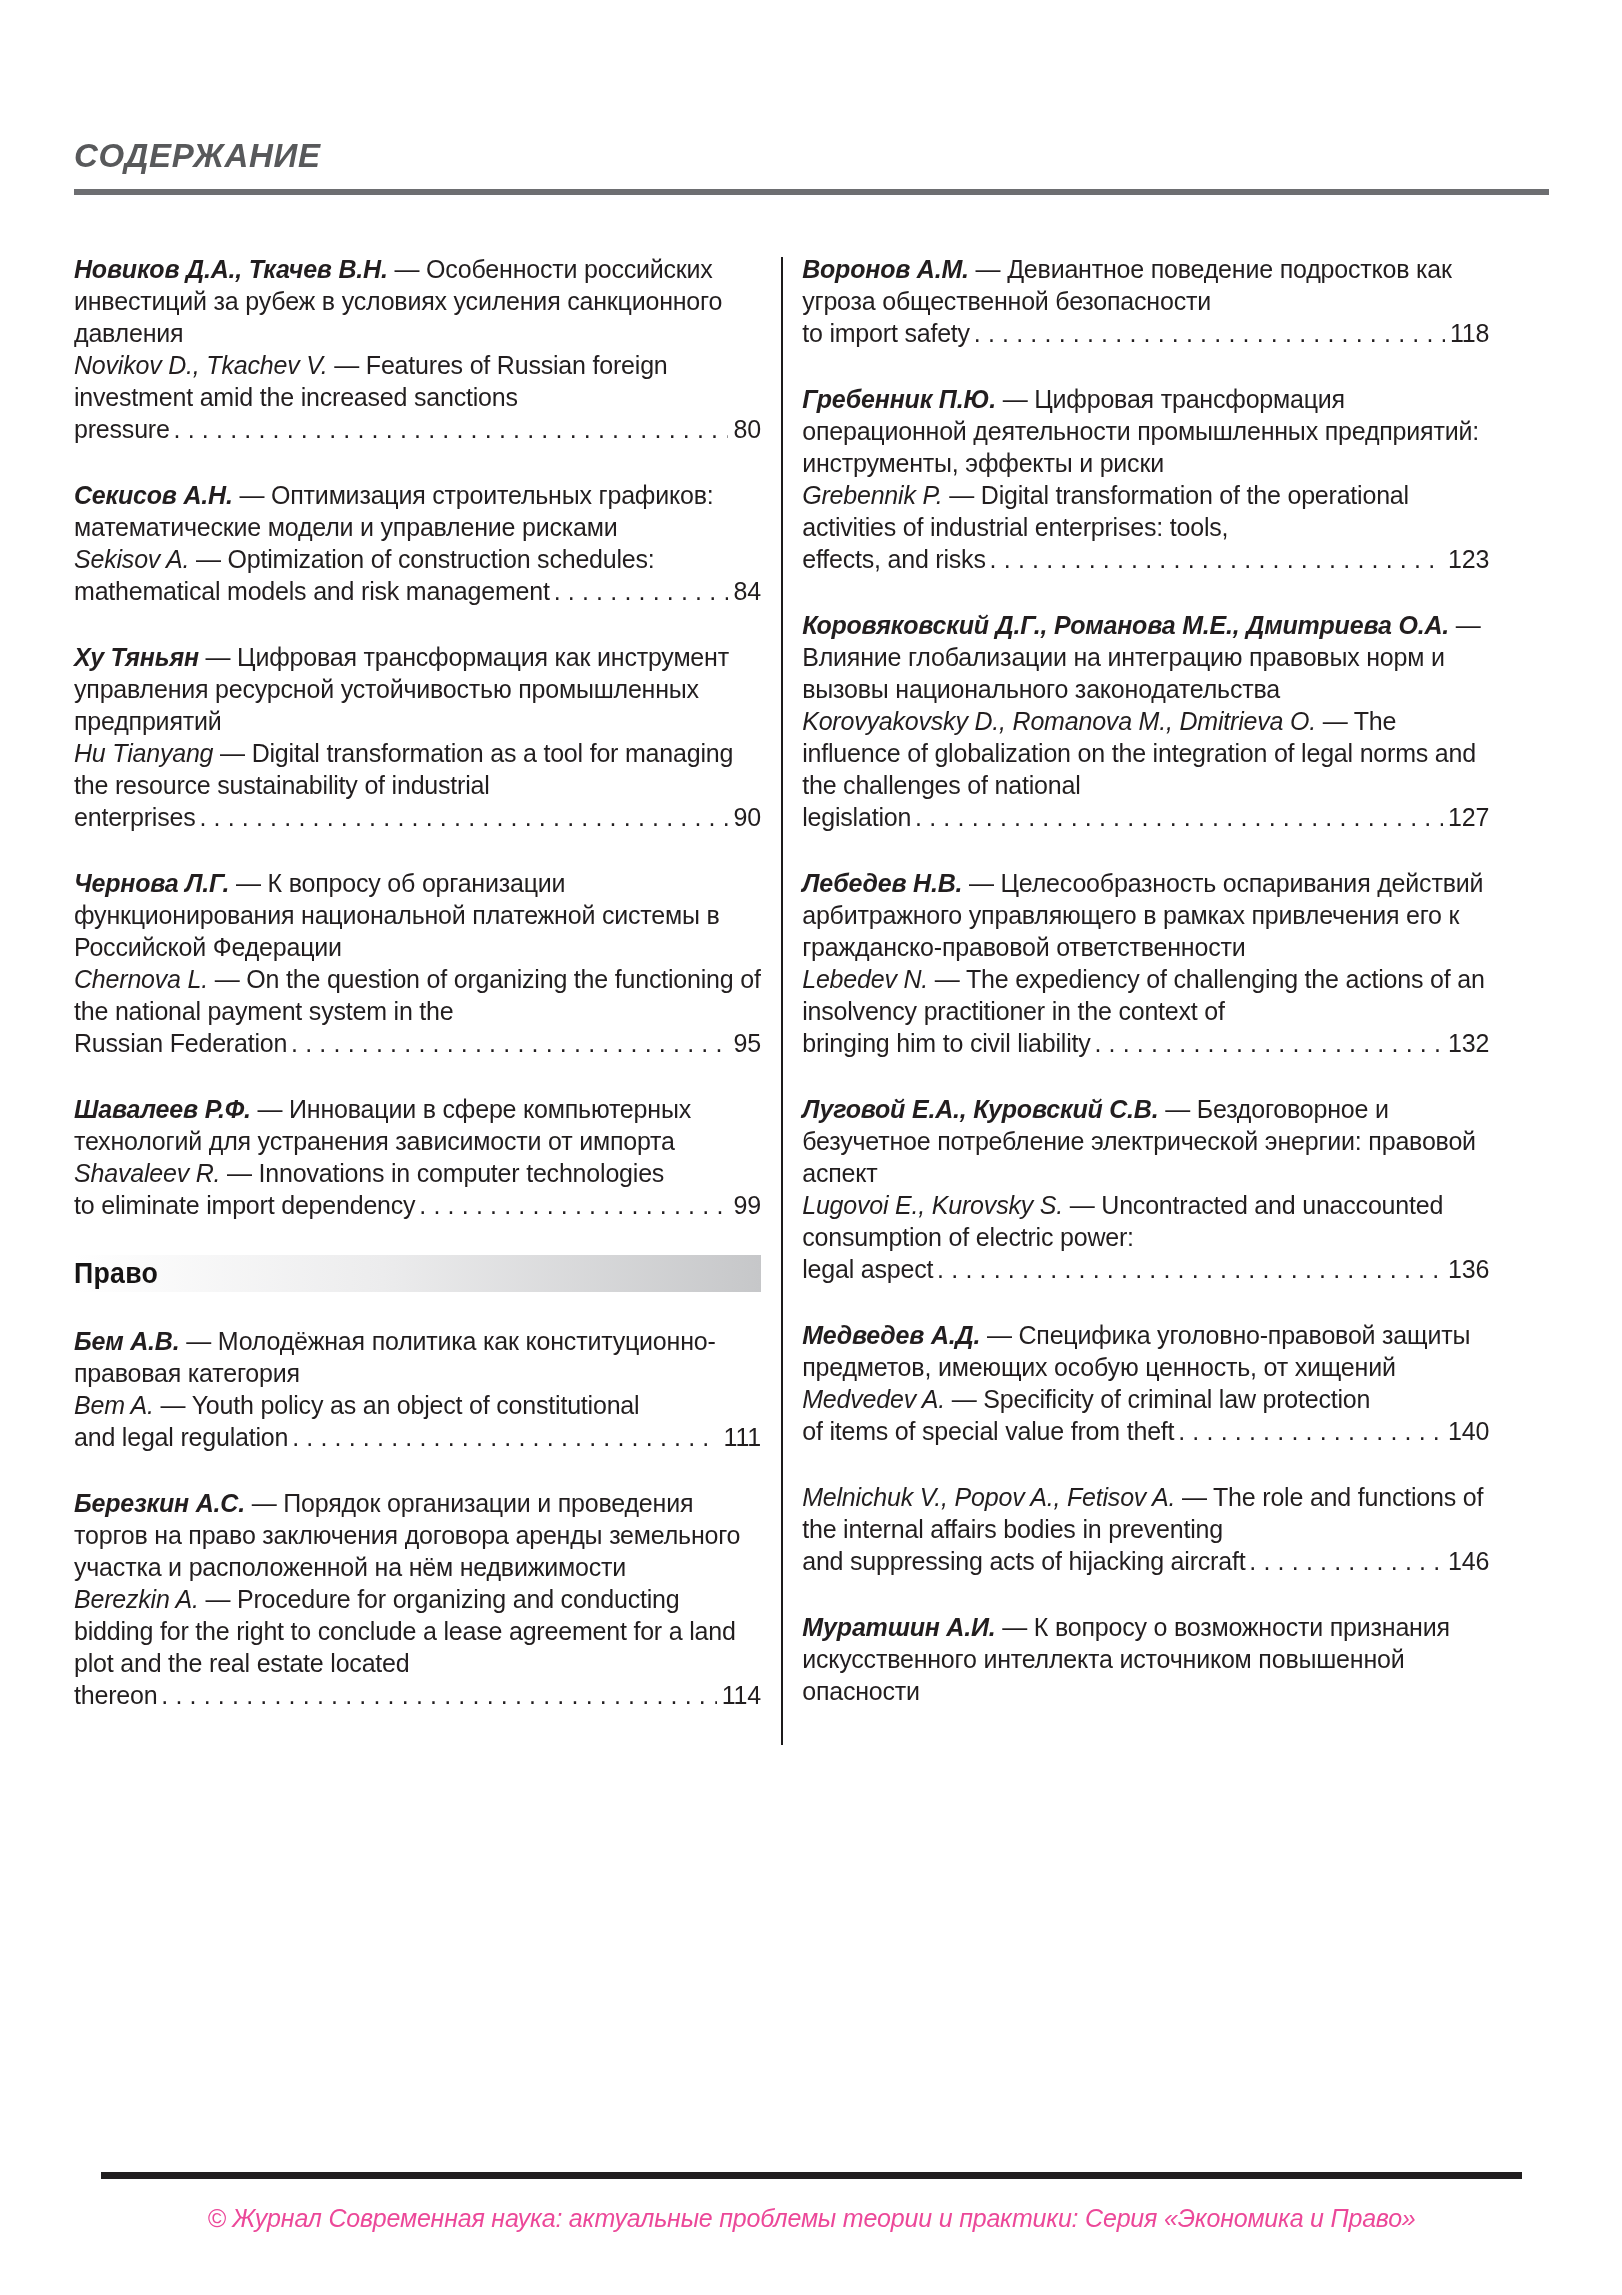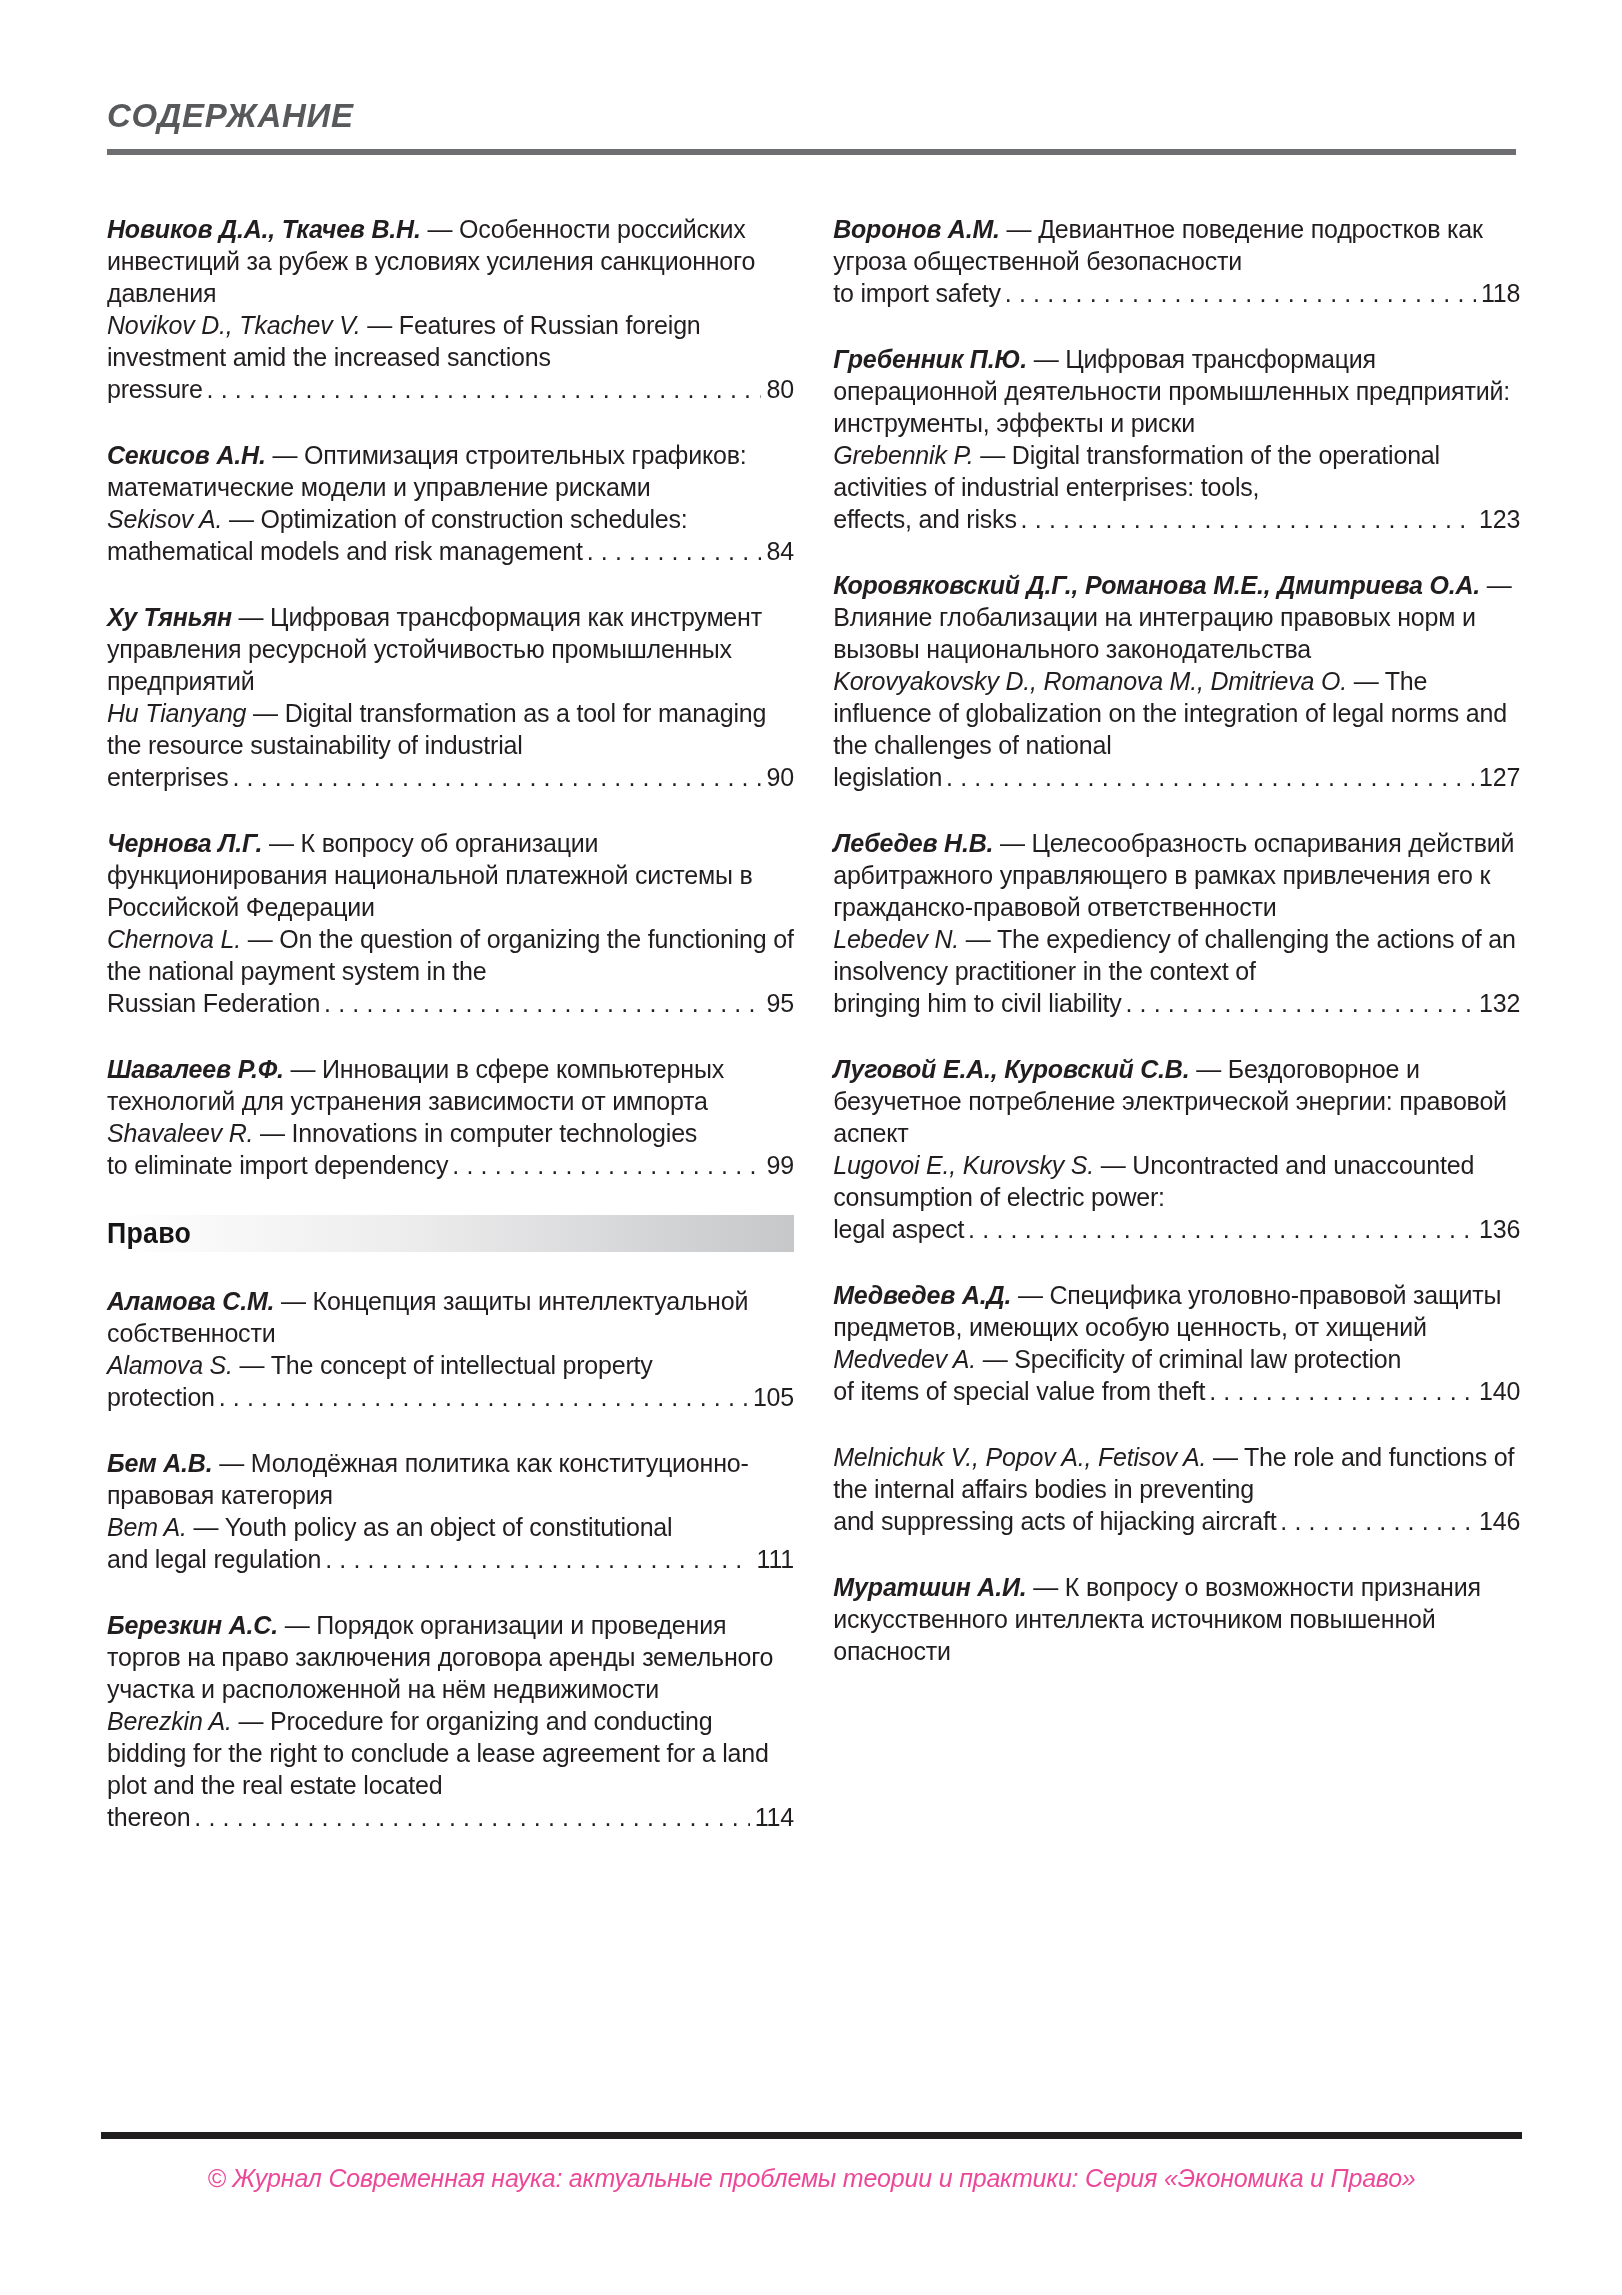--- a/index.html
+++ b/index.html
@@ -4,21 +4,21 @@
 <style>
   * { margin: 0; padding: 0; box-sizing: border-box; }
   html, body { background: #ffffff; }
   body {
     width: 1623px; height: 2295px;
     font-family: "Liberation Sans", sans-serif;
     color: #221e1f;
     position: relative;
     overflow: hidden;
   }
-  .page-root { position: absolute; inset: 0; padding: 0 107px; }
+  .page-root { position: absolute; inset: 0; padding: 0 74px; margin-top: 40px; }
 
   
   .page-header { margin-top: 97px; }
   .page-title {
     font-size: 33px; font-weight: bold; font-style: italic;
     color: #58595b; letter-spacing: 0.7px;
   }
   .header-rule { height: 5.9px; background: #6d6e71; margin-top: 14.4px; }
 
   
@@ -120,29 +120,20 @@
           <div class="en-last">
             <span class="en-tail">to eliminate import dependency</span>
             <span class="leader"></span>
             <span class="pagenum">99</span>
           </div>
         </div>
         <div class="section-band">
           <span class="section-label">Право</span>
         </div>
         <div class="entry">
-          <p class="ru-line"><span class="au-ru">Аламова С.М.</span> <span class="ru-title">— Концепция защиты интеллектуальной собственности</span></p>
-          <p class="en-line"><span class="au-en">Alamova S.</span> <span class="en-title">— The concept of intellectual property</span></p>
-          <div class="en-last">
-            <span class="en-tail">protection</span>
-            <span class="leader"></span>
-            <span class="pagenum">105</span>
-          </div>
-        </div>
-        <div class="entry">
           <p class="ru-line"><span class="au-ru">Бем А.В.</span> <span class="ru-title">— Молодёжная политика как конституционно-правовая категория</span></p>
           <p class="en-line"><span class="au-en">Bem A.</span> <span class="en-title">— Youth policy as an object of constitutional</span></p>
           <div class="en-last">
             <span class="en-tail">and legal regulation</span>
             <span class="leader"></span>
             <span class="pagenum">111</span>
           </div>
         </div>
         <div class="entry">
           <p class="ru-line"><span class="au-ru">Березкин А.С.</span> <span class="ru-title">— Порядок организации и проведения торгов на право заключения договора аренды земельного участка и расположенной на нём недвижимости</span></p>

